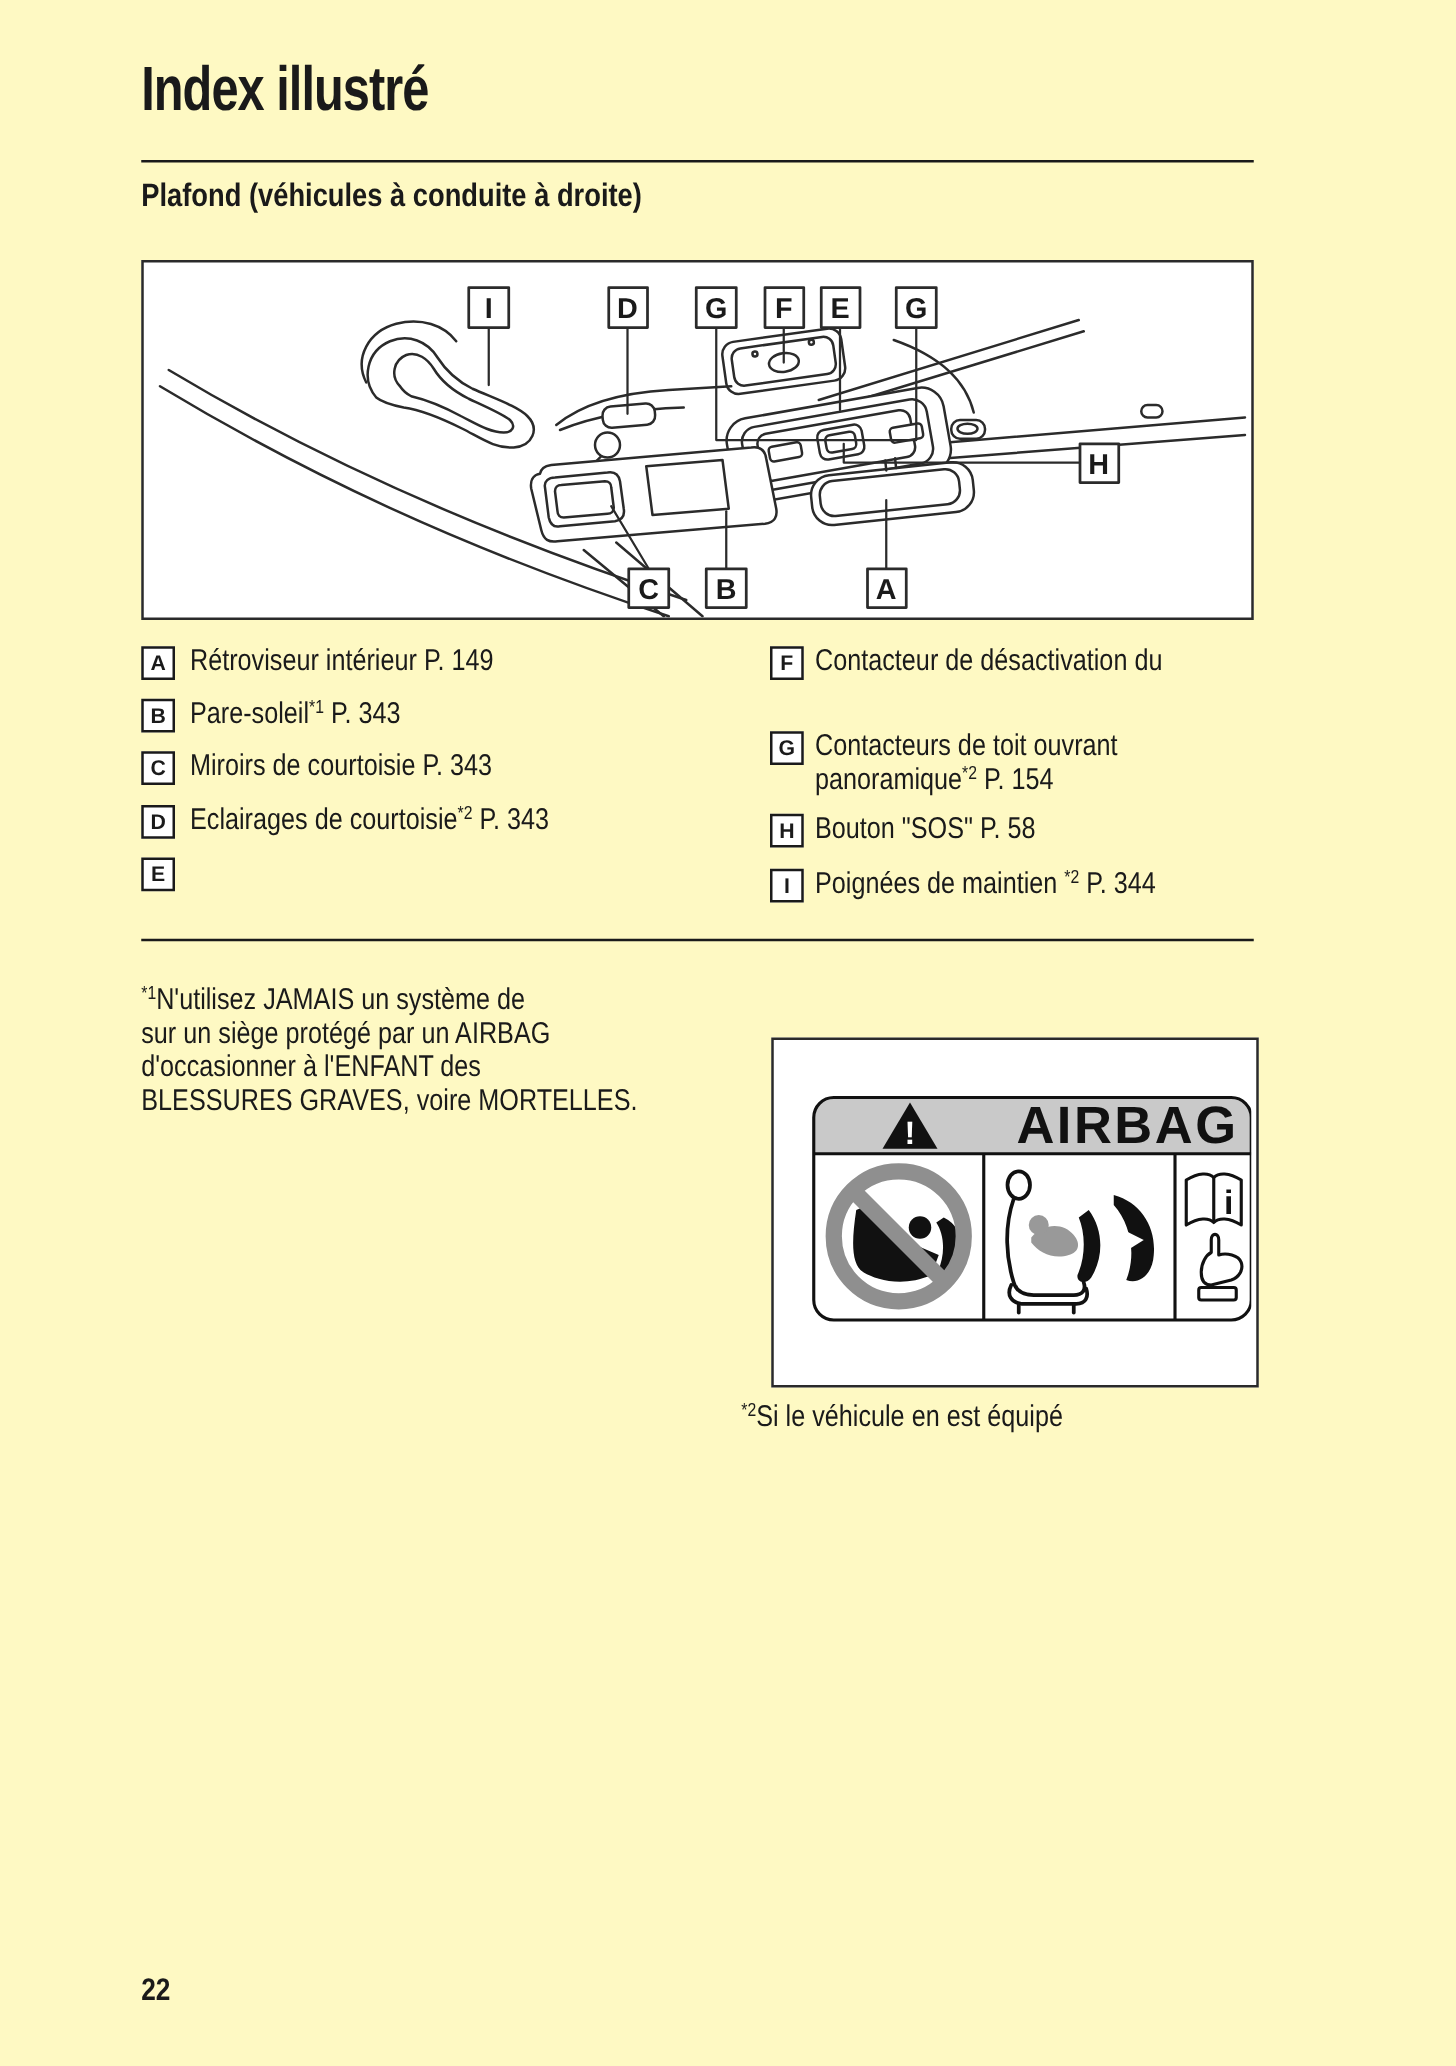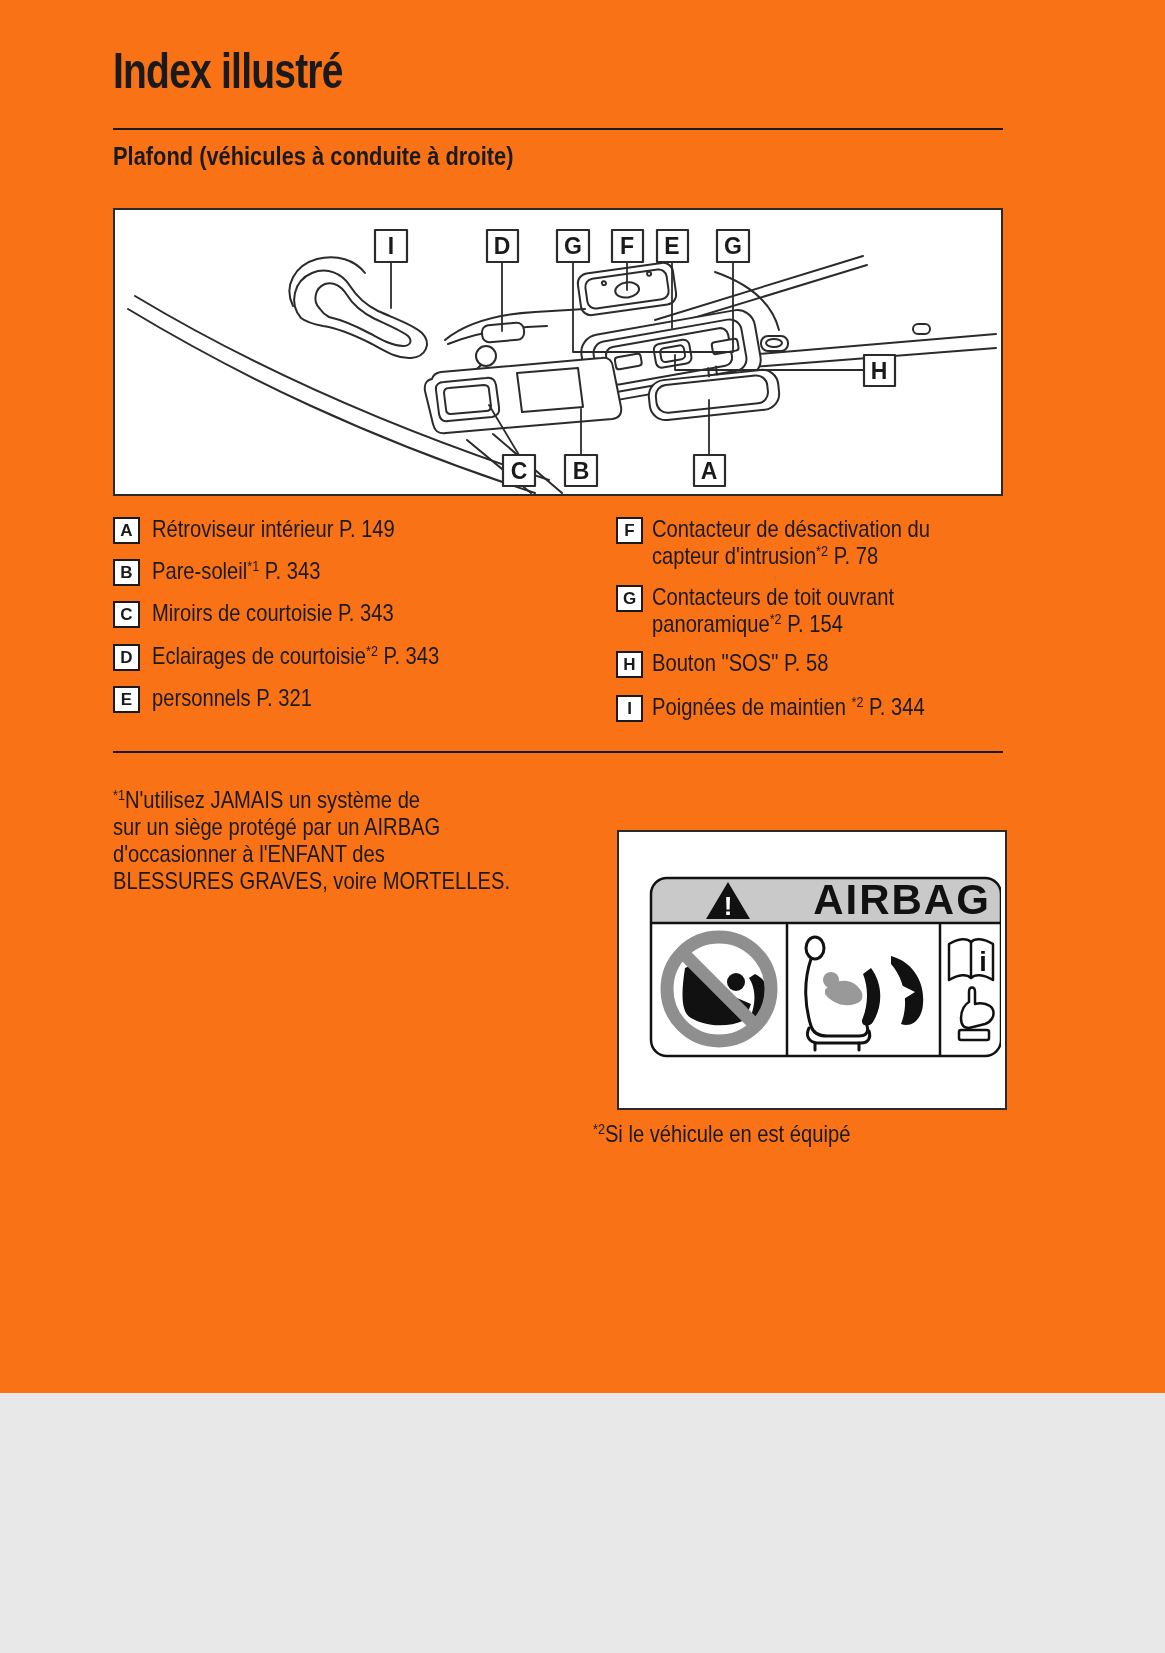--- a/index.html
+++ b/index.html
@@ -1,16 +1,16 @@
 <!DOCTYPE html>
 <html><head>
 <meta charset="utf-8">
 <style>
   html,body{margin:0;padding:0;background:#e8e8e8;}
-  .page{position:relative;width:1165px;height:1393px;background:#f97316;overflow:hidden;
+  .page{position:relative;width:1165px;height:1653px;background:#fef9c3;overflow:hidden;
         font-family:"Liberation Sans",sans-serif;color:#1a1a1a;}
   .abs{position:absolute;}
   .cond{display:inline-block;transform:scaleX(0.84);transform-origin:0 50%;white-space:nowrap;}
   .title{font-size:50px;font-weight:bold;letter-spacing:-1px;transform:scaleX(0.78);transform-origin:0 50%;
          display:inline-block;white-space:nowrap;}
   .subtitle{font-size:26px;font-weight:bold;}
   .rule{background:#1a1a1a;height:2px;}
   .figbox{border:2px solid #2a2a2a;background:#fff;}
   .lrow{display:flex;align-items:flex-start;}
   .kbox{flex:0 0 auto;width:23px;height:23px;border:2px solid #1a1a1a;display:flex;align-items:center;
@@ -179,31 +179,29 @@
       </span>
     <div class="ltext">
         <div class="lline"><span class="cond"><span>Eclairages de courtoisie</span><span class="supt">*2</span><span> P. 343</span></span></div>
       </div>
   </div>
   <div class="abs lrow" style="left:113px;top:684px;">
     <span class="kbox gap-l">
         <span>E</span>
       </span>
     <div class="ltext">
-      <div class="lline"><span class="cond"><span>personnels P. 321</span></span></div>
     </div>
   </div>
 
   <div class="abs lrow" style="left:616px;top:515px;">
     <span class="kbox gap-r">
         <span>F</span>
       </span>
     <div class="ltext">
       <div class="lline"><span class="cond"><span>Contacteur de désactivation du</span></span></div>
-      <div class="lline"><span class="cond"><span>capteur d'intrusion</span><span class="supt">*2</span><span> P. 78</span></span></div>
     </div>
   </div>
   <div class="abs lrow" style="left:616px;top:583px;">
     <span class="kbox gap-r">
         <span>G</span>
       </span>
     <div class="ltext">
       <div class="lline"><span class="cond"><span>Contacteurs de toit ouvrant</span></span></div>
       <div class="lline"><span class="cond"><span>panoramique</span><span class="supt">*2</span><span> P. 154</span></span></div>
     </div>

